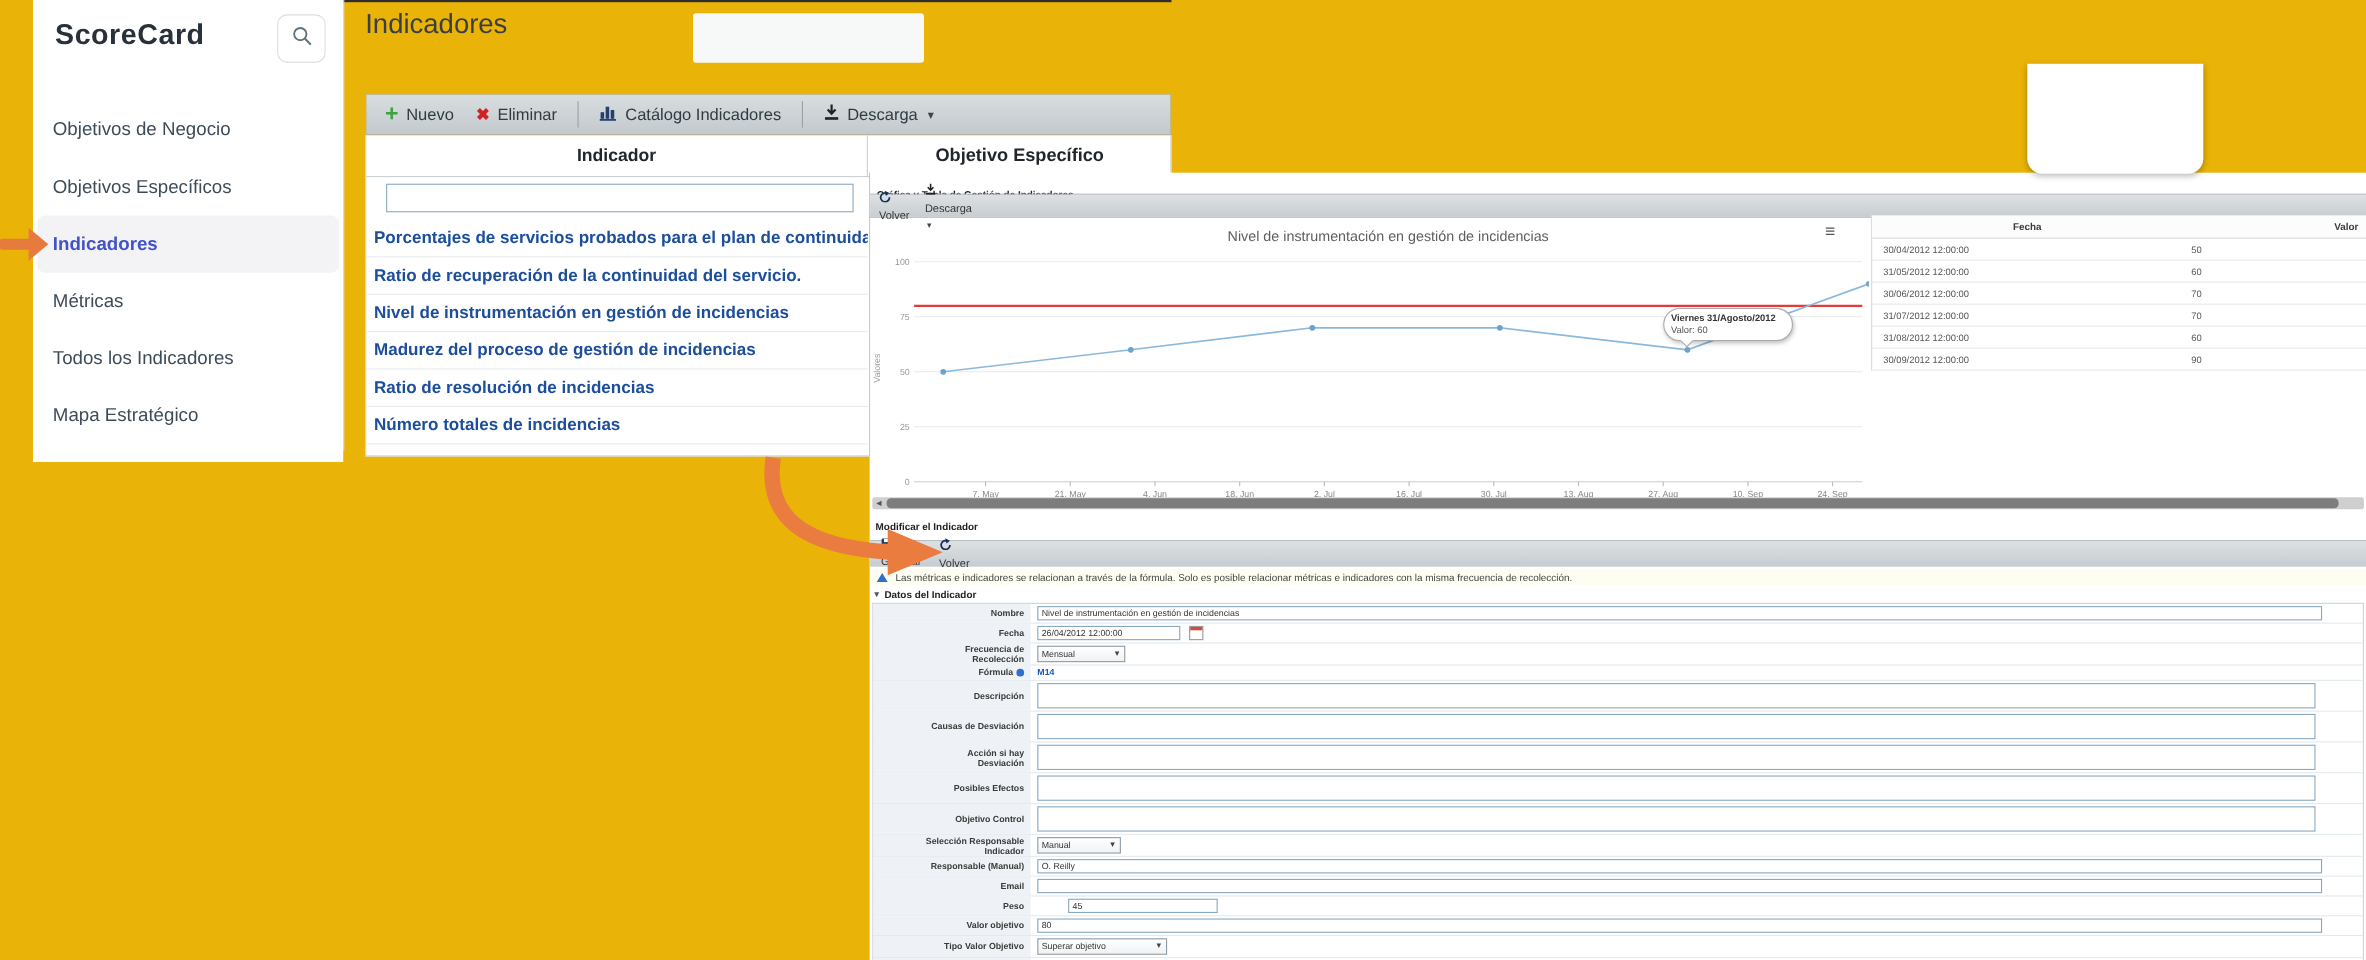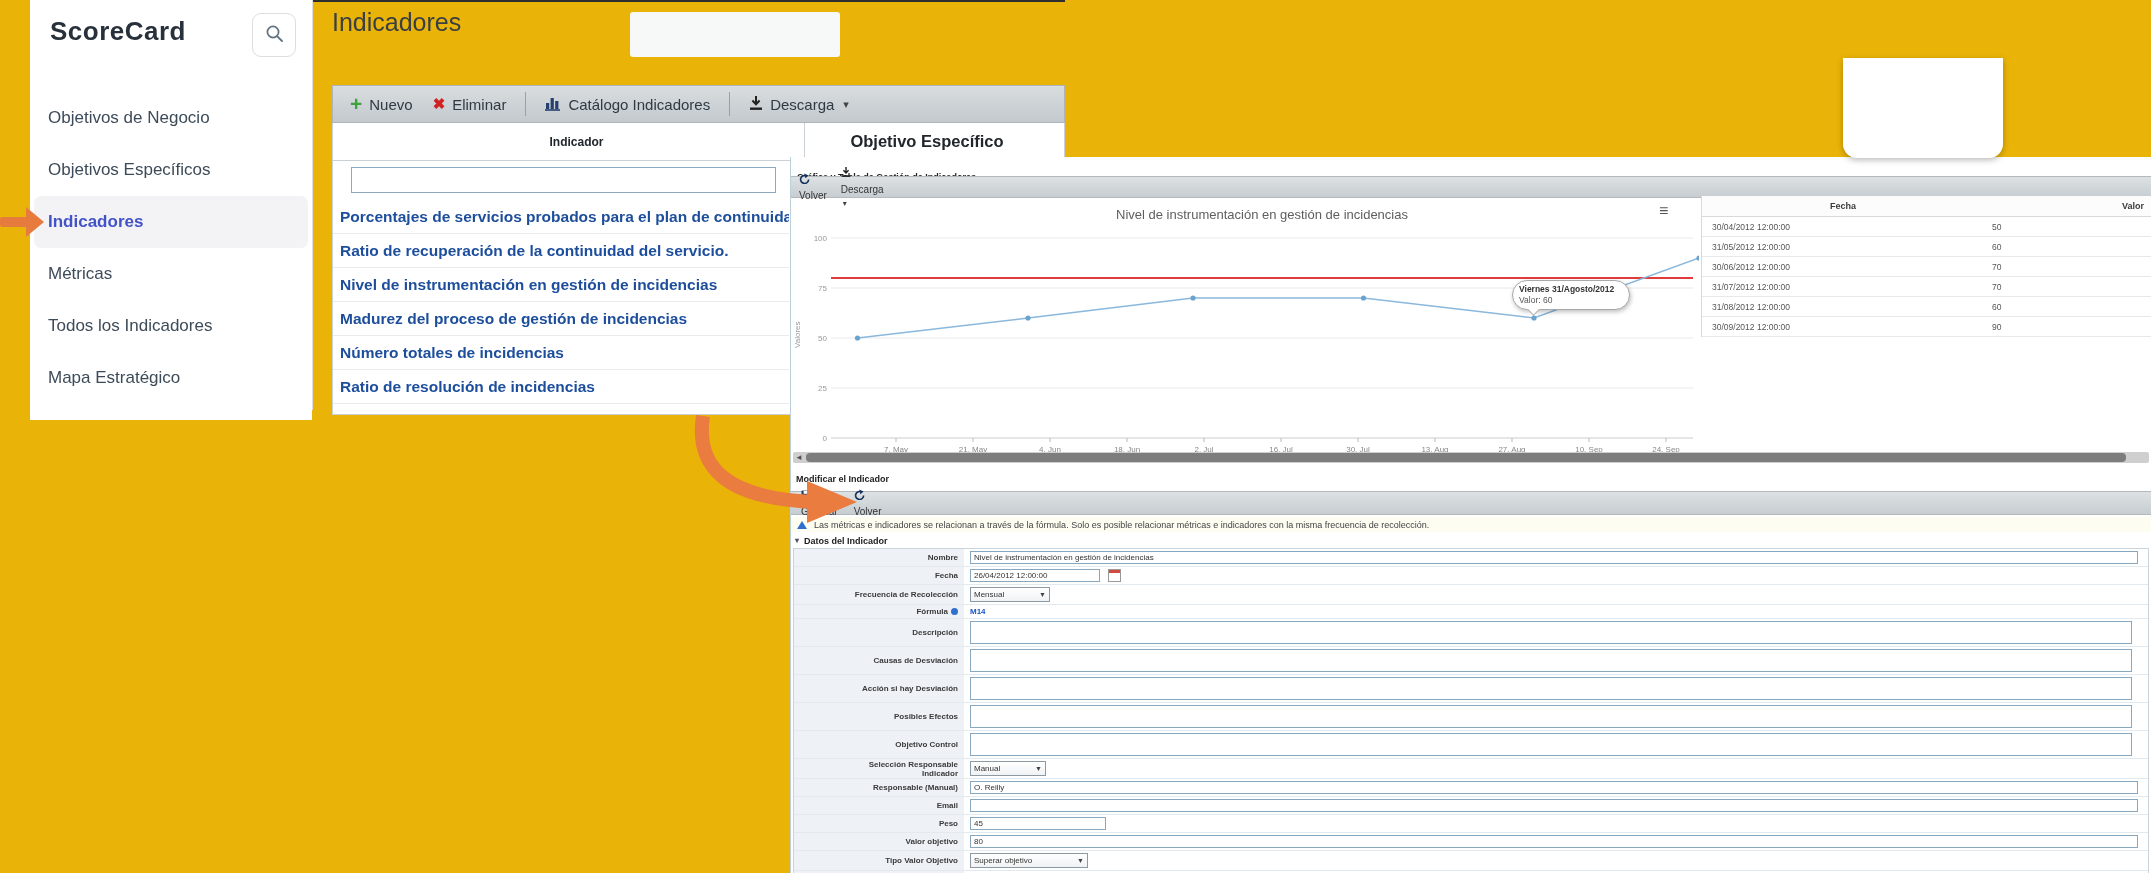--- a/index.html
+++ b/index.html
@@ -26,22 +26,22 @@
       background:linear-gradient(#d9dde0,#c3c9cd);border:1px solid #aeb4b8;box-sizing:border-box;
       display:flex;align-items:center;padding:0 12px;gap:10px;}
   .tb-btn{display:flex;align-items:center;gap:7px;font-size:15px;color:#2f3a42;cursor:pointer;padding:3px 5px;}
   .tb-sep{width:1px;height:24px;background:#9aa1a6;margin:0 4px;}
   .plus-icon{font-size:21px;font-weight:700;color:#3fa23f;line-height:14px;}
   .x-icon{font-size:15px;font-weight:700;color:#cf2222;}
   .caret{font-size:11px;color:#444;margin-left:2px;}
   .list-table{position:absolute;left:332px;top:123px;width:733px;height:292px;background:#fff;
       border:1px solid #cbd0d4;border-top:none;box-sizing:border-box;}
   .lt-header{position:absolute;left:0;top:0;width:100%;height:37px;border-bottom:1px solid #cbd0d4;}
-  .lt-h1{position:absolute;left:16px;top:0;width:456px;height:37px;display:flex;align-items:center;justify-content:center;
-         font-size:12px;font-weight:700;color:#20262c;border-right:1px solid #cbd0d4;box-sizing:border-box;}
+  .lt-h1{position:absolute;left:0;top:0;width:456px;height:37px;display:flex;align-items:center;justify-content:center;
+         font-size:16px;font-weight:700;color:#20262c;border-right:1px solid #cbd0d4;box-sizing:border-box;}
   .lt-h2{position:absolute;left:456px;top:0;width:276px;height:37px;display:flex;align-items:center;justify-content:center;
          font-size:16.5px;font-weight:700;color:#20262c;}
   .lt-filter{position:absolute;left:0;top:37px;width:456px;height:40px;display:flex;align-items:center;padding-left:18px;}
   .lt-filter input{width:415px;height:24px;border:1px solid #8aa8bf;font-size:13px;padding:0 4px;outline:none;}
   .lt-rows{position:absolute;left:0;top:77px;width:456px;}
   .lt-row{height:33px;display:flex;align-items:center;padding-left:7px;border-bottom:1px solid #e8eaec;
           font-size:15.5px;font-weight:700;color:#1d4e9c;white-space:nowrap;overflow:hidden;cursor:pointer;}
   
   .overlay{position:absolute;left:790px;top:157px;width:1361px;height:716px;background:#fff;
            border-left:1px solid #bcd0dc;box-sizing:border-box;}
@@ -79,21 +79,21 @@
       box-sizing:border-box;display:flex;align-items:center;padding:0 10px;gap:16px;}
   .mod-info{position:absolute;left:0;top:360px;width:1361px;height:15px;background:#fdfdf2;
       display:flex;align-items:center;gap:7px;padding-left:6px;box-sizing:border-box;font-size:9px;color:#444;}
   .info-tri{width:0;height:0;border-left:5px solid transparent;border-right:5px solid transparent;
             border-bottom:8px solid #2f6fce;}
   .datos-header{position:absolute;left:0;top:377px;width:1361px;height:13px;display:flex;align-items:center;gap:5px;
       padding-left:4px;box-sizing:border-box;font-size:9px;font-weight:700;color:#222;}
   .datos-caret{font-size:8px;color:#556;}
   .form{position:absolute;left:2px;top:391px;width:1356px;border:1px solid #c9d4dc;border-bottom:none;box-sizing:border-box;}
   .frow{display:flex;border-bottom:1px solid #e3eaef;}
-  .flabel{width:170px;background:#eef2f6;display:flex;align-items:center;justify-content:flex-end;gap:3px;
+  .flabel{width:143px;background:#eef2f6;display:flex;align-items:center;justify-content:flex-end;gap:3px;
           padding-right:6px;box-sizing:border-box;font-size:8px;font-weight:700;color:#3a3a3a;text-align:right;padding-left:46px;}
   .fctrl{flex:1;display:flex;align-items:center;padding:2px 0 2px 6px;gap:6px;}
   .finput{border:1px solid #88a8c0;background:#fff;height:11px;font-size:8px;color:#333;
           display:flex;align-items:center;padding:0 3px;box-sizing:content-box;}
   .ftextarea{border:1px solid #88a8c0;background:#fff;height:21px;width:1160px;}
   .fselect{border:1px solid #8c9aa5;background:linear-gradient(#fff,#f0f2f4);height:13px;font-size:8px;color:#333;
            display:flex;align-items:center;justify-content:space-between;padding:0 3px;gap:6px;}
   .fselect .sarr{font-size:7px;color:#444;}
   .flink{font-size:8px;font-weight:700;color:#1a56c4;cursor:pointer;}
   .info-dot{width:7px;height:7px;border-radius:50%;background:#2f6fce;display:inline-block;}
@@ -180,22 +180,22 @@
       <div class="lt-h2">Objetivo Específico</div>
     </div>
     <div class="lt-filter">
       <input type="text" value="" style="">
     </div>
     <div class="lt-rows" id="ltRows">
         <div class="lt-row">Porcentajes de servicios probados para el plan de continuidad</div>
         <div class="lt-row">Ratio de recuperación de la continuidad del servicio.</div>
         <div class="lt-row">Nivel de instrumentación en gestión de incidencias</div>
         <div class="lt-row">Madurez del proceso de gestión de incidencias</div>
+        <div class="lt-row">Ratio de resolución de incidencias</div>
         <div class="lt-row">Número totales de incidencias</div>
-        <div class="lt-row">Ratio de resolución de incidencias</div>
       </div>
   </div>
 
   <div class="overlay">
     <div class="grafica-label">Gráfica y Tabla de Gestión de Indicadores</div>
 
     <div class="chart-toolbar">
       <div class="ct-btn">
         <span>
           <svg width="11" height="11" viewBox="0 0 11 11">
@@ -445,21 +445,21 @@
           </div>
           <div class="fctrl">
             <div class="finput" style="width: 1160px;"></div>
           </div>
         </div>
         <div class="frow">
           <div class="flabel">
             <span>Peso</span>
           </div>
           <div class="fctrl">
-            <div class="finput" style="width: 128px;">45</div>
+            <div class="finput" style="width: 128px; margin-left: 28px;">45</div>
           </div>
         </div>
         <div class="frow">
           <div class="flabel">
             <span>Valor objetivo</span>
           </div>
           <div class="fctrl">
             <div class="finput" style="width: 1160px;">80</div>
           </div>
         </div>

